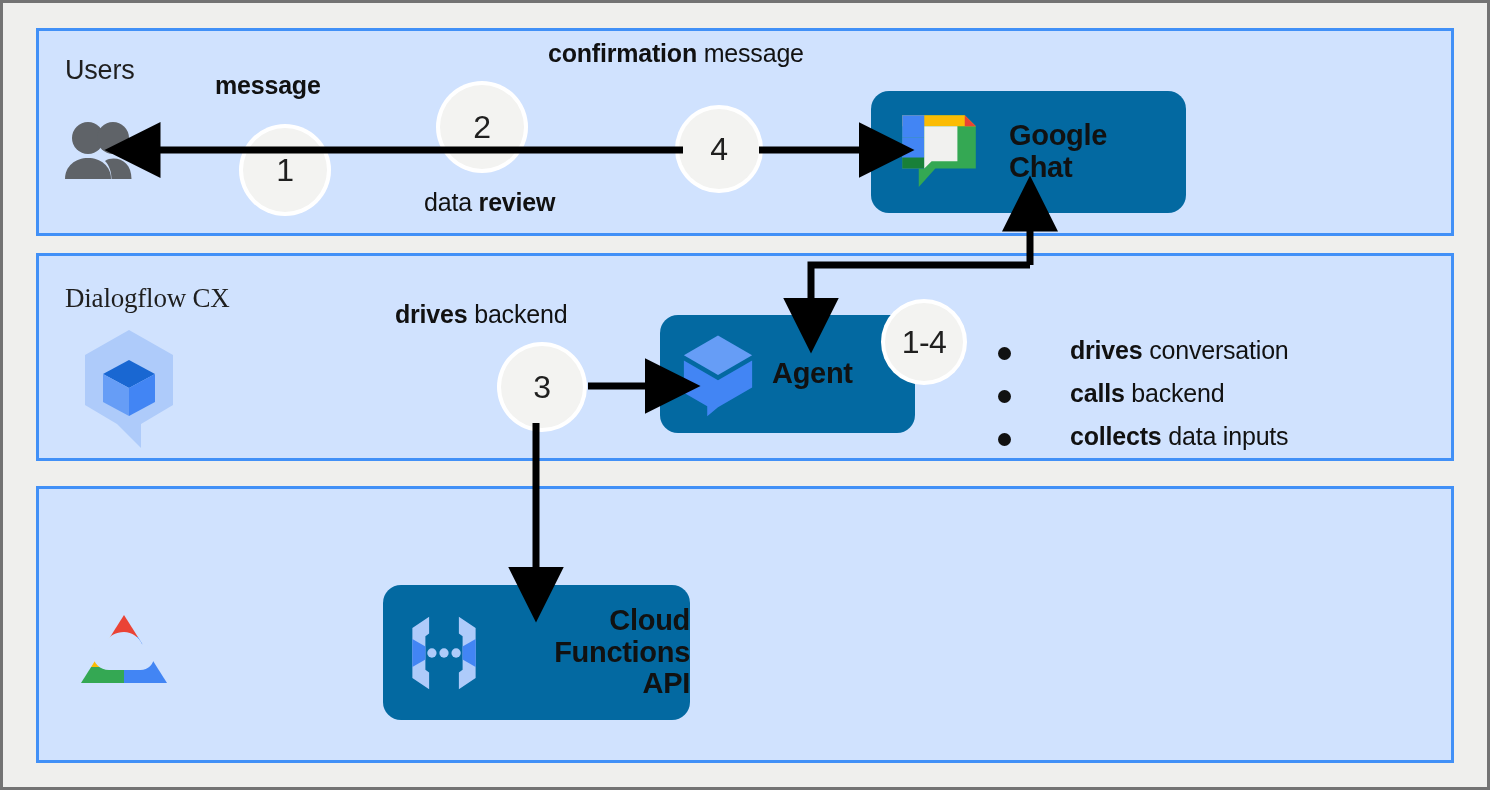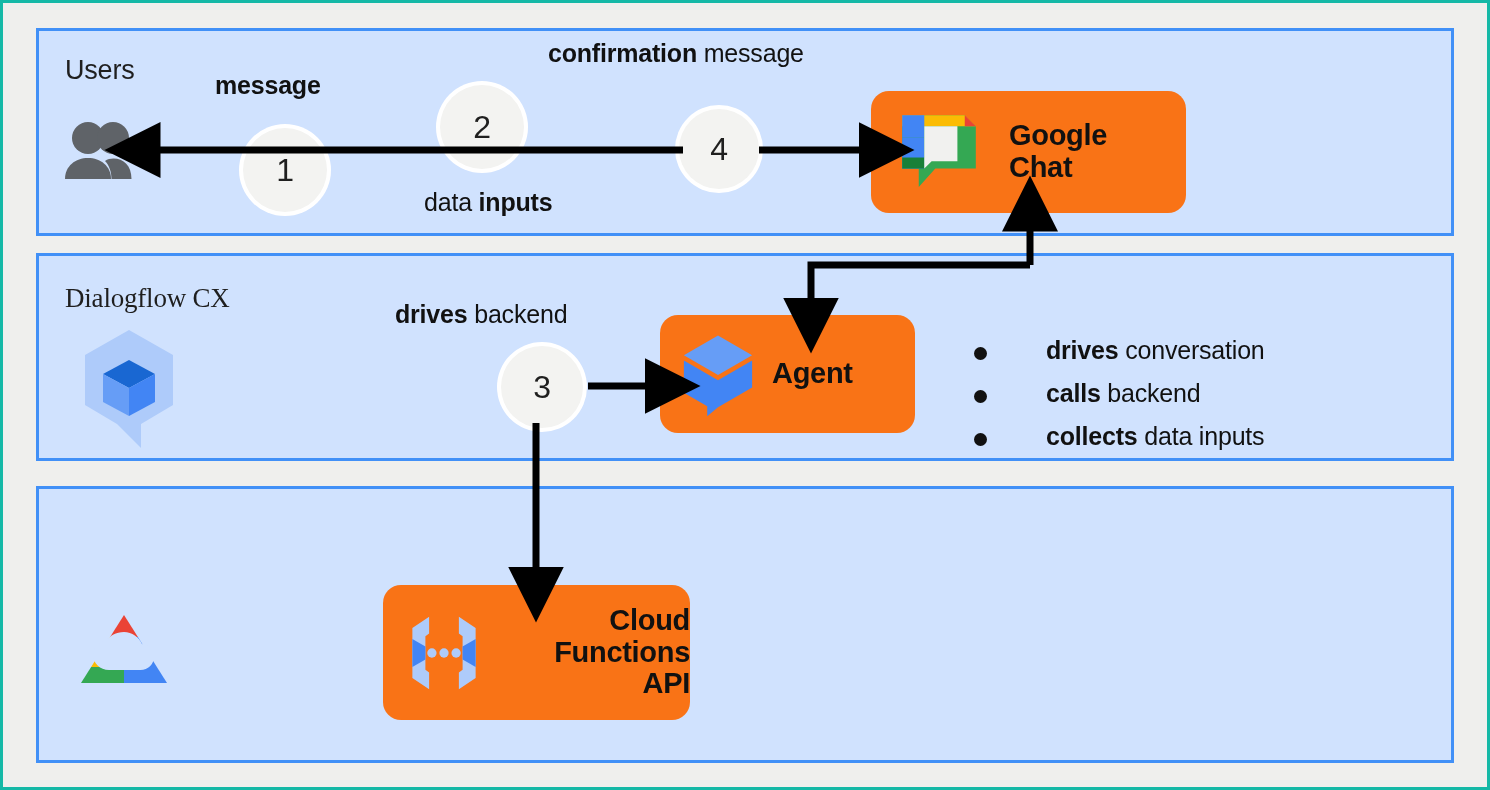--- a/index.html
+++ b/index.html
@@ -8,42 +8,42 @@
     background: #ffffff;
   }
   body {
     font-family: "Liberation Sans", sans-serif;
   }
   #canvas {
     position: relative;
     width: 1490px;
     height: 790px;
     background: #efefed;
-    border: 3px solid #14b8a6;
+    border: 3px solid #737373;
     box-sizing: border-box;
     overflow: hidden;
   }
   .band {
     position: absolute;
     background: #d0e2fe;
     border: 3px solid #4190f7;
     box-sizing: border-box;
   }
   .band-label {
     position: absolute;
     color: #1f1f1f;
     font-size: 27px;
     font-family: "Liberation Sans", sans-serif;
     line-height: 1.28;
     white-space: pre-line;
     letter-spacing: -0.2px;
   }
   .node {
     position: absolute;
-    background: #f97316;
+    background: #0369a1;
     border-radius: 18px;
     display: flex;
     align-items: center;
     box-sizing: border-box;
   }
   .node-label {
     font-size: 29px;
     font-weight: bold;
     color: #111111;
     line-height: 1.1;
@@ -139,21 +139,21 @@
 
   <div class="step" style="left:240px; top:125px; width:84px; height:84px; box-shadow:0 0 0 4px #ffffff;">1</div>
   <div class="step" style="left:437px; top:82px; width:84px; height:84px; box-shadow:0 0 0 4px #ffffff;">2</div>
   <div class="step" style="left:676px; top:106px; width:80px; height:80px; box-shadow:0 0 0 4px #ffffff;">4</div>
 
   <div class="edge-label" style="left:212px; top:68px; font-weight:bold;">message</div>
   <div class="edge-label" style="left:545px; top:36px;">
     <b>confirmation</b><span> message</span>
   </div>
   <div class="edge-label" style="left:421px; top:185px;">
-    <span>data </span><b>inputs</b>
+    <span>data </span><b>review</b>
   </div>
 
   <div class="band" style="left:33px; top:250px; width:1418px; height:208px;"></div>
   <div class="band-label" style="left:62px; top:278px;font-family:Liberation Serif, serif;">Dialogflow CX</div>
 
   <div style="position:absolute; left:78px; top:325px; width:96px; height:122px;">
     <svg viewBox="0 0 96 122" width="96" height="122">
       <path d="M48 2 L92 27 V77 L60 96 V120 L36 96 L4 77 V27 Z" fill="#aecbfa"></path>
       <path d="M48 32 L74 46 L48 60 L22 46 Z" fill="#1967d2"></path>
       <path d="M22 46 V74 L48 88 V60 Z" fill="#669df6"></path>
@@ -164,28 +164,29 @@
   <div class="node" style="left:657px; top:312px; width:255px; height:118px; padding-left:20px; gap:16px;text-align:right;">
     <span class="icon-box">
       <svg viewBox="0 0 84 98" width="76" height="88">
         <path d="M42 6 L80 28 L42 50 L4 28 Z" fill="#669df6"></path>
         <path d="M4 34 V70 L30 85 V96 L42 86 L80 64 V34 L42 56 Z" fill="#4285f4"></path>
       </svg>
     </span>
     <span class="node-label">Agent</span>
   </div>
 
+  <div class="step" style="left:882px; top:300px; width:78px; height:78px; box-shadow:0 0 0 4px #ffffff;">1-4</div>
 
   <div class="step" style="left:498px; top:343px; width:82px; height:82px; box-shadow:0 0 0 4px #ffffff;">3</div>
 
   <div class="edge-label" style="left:392px; top:297px;">
     <b>drives</b><span> backend</span>
   </div>
 
-  <ul class="bullets" style="left:971px; top:333px;">
+  <ul class="bullets" style="left:995px; top:333px;">
     <li>
       <b>drives</b><span> conversation</span>
     </li>
     <li>
       <b>calls</b><span> backend</span>
     </li>
     <li>
       <b>collects</b><span> data inputs</span>
     </li>
   </ul>

